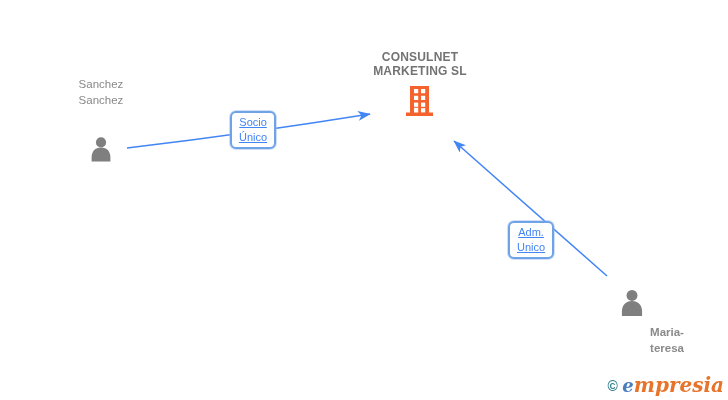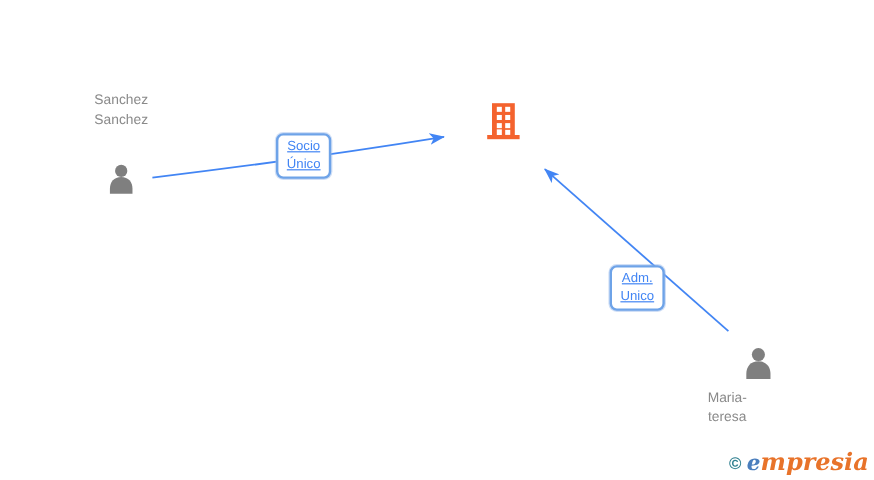--- a/index.html
+++ b/index.html
@@ -100,20 +100,24 @@
 
   <div class="person-label" style="left:56px; top:77px; width:90px;">
     <div>Sanchez</div>
     <div>Sanchez</div>
   </div>
   <svg class="node-icon" style="left:87px; top:135px;" width="28" height="28" viewBox="0 0 28 28">
     <circle cx="14" cy="7.4" r="5.1" fill="#7f7f7f"></circle>
     <path d="M14 12.6 C8 12.6 4.6 16.8 4.6 22.4 L4.6 26.5 L23.4 26.5 L23.4 22.4 C23.4 16.8 20 12.6 14 12.6 Z" fill="#7f7f7f"></path>
   </svg>
 
+  <div class="company-label" style="left:363px; top:50px; width:114px;">
+    <div>CONSULNET</div>
+    <div>MARKETING SL</div>
+  </div>
   <svg class="node-icon" style="left:403px; top:85px;" width="33" height="33" viewBox="0 0 33 33">
     <rect x="7" y="1" width="19" height="28" fill="#f4632e"></rect>
     <rect x="3" y="27.5" width="27" height="3.5" fill="#f4632e"></rect>
 
     <rect x="11" y="4" width="4.2" height="4.2" fill="#ffffff"></rect>
     <rect x="11" y="10.8" width="4.2" height="4.2" fill="#ffffff"></rect>
     <rect x="11" y="17.6" width="4.2" height="4.2" fill="#ffffff"></rect>
 
     <rect x="11" y="22.8" width="4.2" height="4.7" fill="#ffffff"></rect>
 
@@ -130,21 +134,21 @@
 
   <div class="edge-label" style="left:508px; top:188px;margin-top:33px;">
     <div>Adm.</div>
     <div>Unico</div>
   </div>
 
   <svg class="node-icon" style="left:617px; top:286px;" width="30" height="33" viewBox="0 0 28 28">
     <circle cx="14" cy="7.4" r="5.1" fill="#7f7f7f"></circle>
     <path d="M14 12.6 C8 12.6 4.6 16.8 4.6 22.4 L4.6 26.5 L23.4 26.5 L23.4 22.4 C23.4 16.8 20 12.6 14 12.6 Z" fill="#7f7f7f"></path>
   </svg>
-  <div class="person-label" style="left:561px; top:325px; width:90px;">
+  <div class="person-label" style="left:622px; top:325px; width:90px;font-weight:bold;">
     <div>Maria-</div>
     <div>teresa</div>
   </div>
 
   <div class="watermark">
     <span class="copy">©</span>
     <span class="brand">
       <span class="brand-e">e</span><span class="brand-rest">mpresia</span>
     </span>
   </div>

